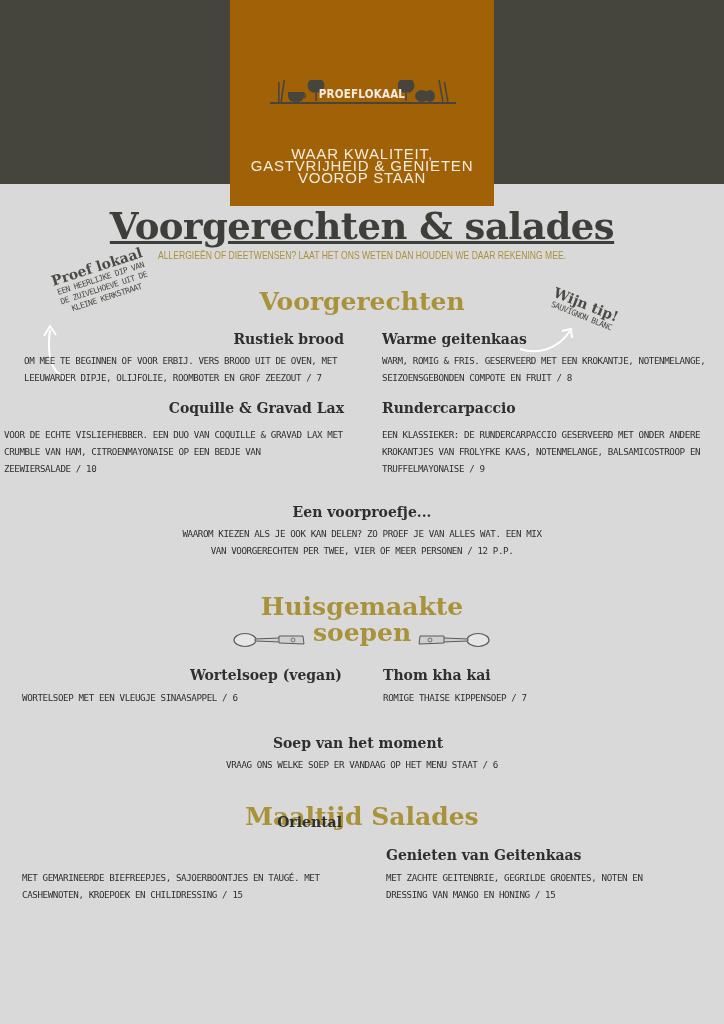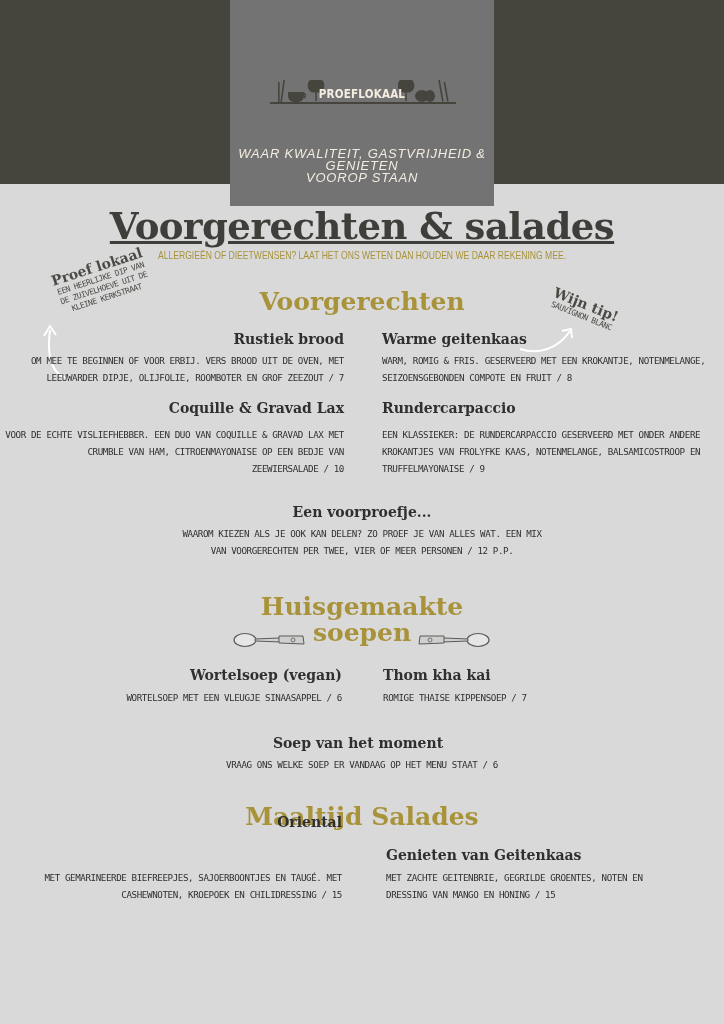--- a/index.html
+++ b/index.html
@@ -9,21 +9,21 @@
     position: relative;
     font-family: "Liberation Sans", sans-serif;
     color: #2f2f2f;
   }
   .top-band {
     position: absolute; left: 0; top: 0; width: 724px; height: 184px;
     background: #45453e;
   }
   .logo-box {
     position: absolute; left: 230px; top: 0; width: 264px; height: 206px;
-    background: #737373;
+    background: #a16207;
     text-align: center;
     color: #f3ece0;
   }
   .logo-row {
     position: absolute; left: 40px; top: 78px; width: 186px; height: 28px;
   }
   .logo-shelf {
     position: absolute; left: 0; right: 0; bottom: 2px; height: 2px; background: #45453e;
   }
   .logo-icons-left { position: absolute; left: 6px; top: 0; }
@@ -38,23 +38,22 @@
   .logo-big {
     position: absolute; left: 0; right: 0; top: 104px;
     font-family: "DejaVu Serif", serif;
     font-weight: bold; font-size: 36px; letter-spacing: 0px;
     color: #f3ece0;
     transform: scaleX(1.0);
   }
   .logo-tag {
     position: absolute; left: 0; right: 0; top: 148px;
     font-family: "Liberation Sans", sans-serif;
-    font-size: 13px; letter-spacing: 0.8px; line-height: 12px;
-    color: #f3ece0;
-    font-style: italic;
+    font-size: 15px; letter-spacing: 0.8px; line-height: 12px;
+    color: #f3ece0;
   }
   .page-title {
     position: absolute; left: 0; right: 0; top: 204px;
     text-align: center;
     font-family: "DejaVu Serif", serif;
     font-weight: bold; font-size: 37px;
     color: #3e3e3a;
     letter-spacing: -0.5px;
     text-decoration: underline;
   }
@@ -77,21 +76,21 @@
     font-weight: bold; font-size: 14px; color: #2f2f2f;
     white-space: nowrap;
   }
   .dish-desc {
     position: absolute;
     font-family: "DejaVu Sans Mono", monospace;
     font-size: 9.2px; line-height: 17px; color: #2f2f2f;
     letter-spacing: -0.4px;
     white-space: pre-line;
   }
-  .right { text-align: right; }
+  .right { }
   .left { text-align: left; }
   .center { text-align: center; margin-top: 12px; }
   .note {
     position: absolute;
     color: #4b4b46;
   }
   .note-title {
     font-family: "DejaVu Serif", serif; font-weight: bold; font-size: 14px; display:block;
   }
   .note-sub {

